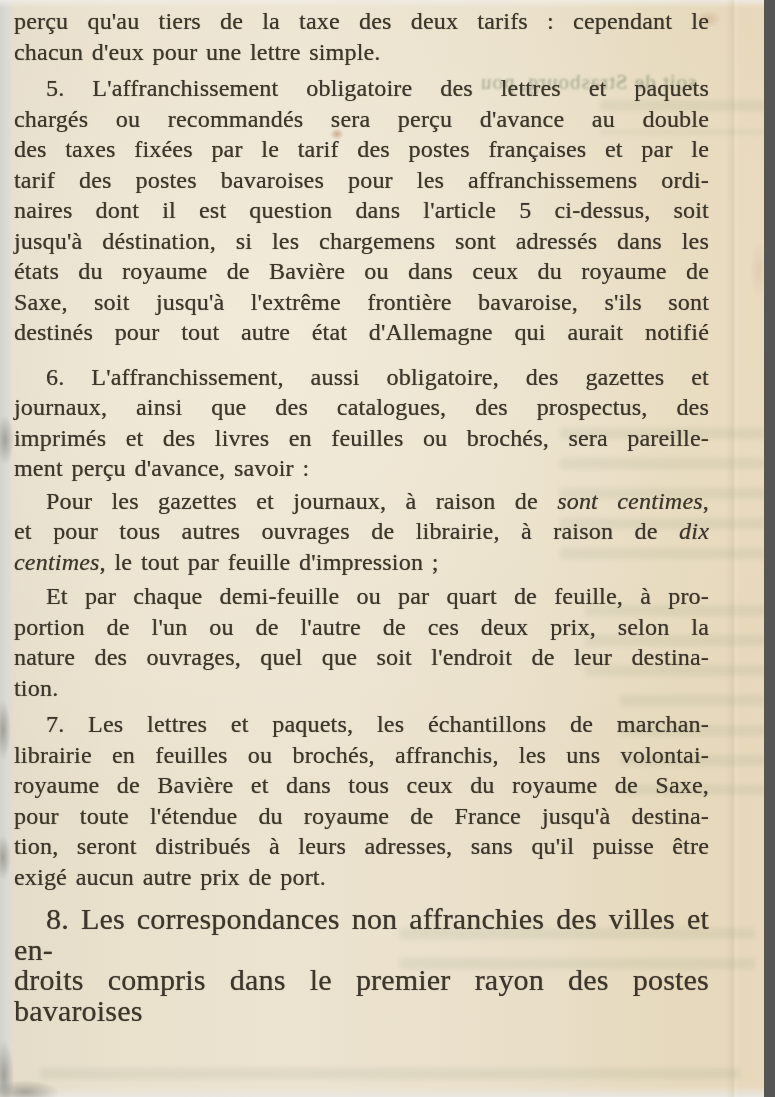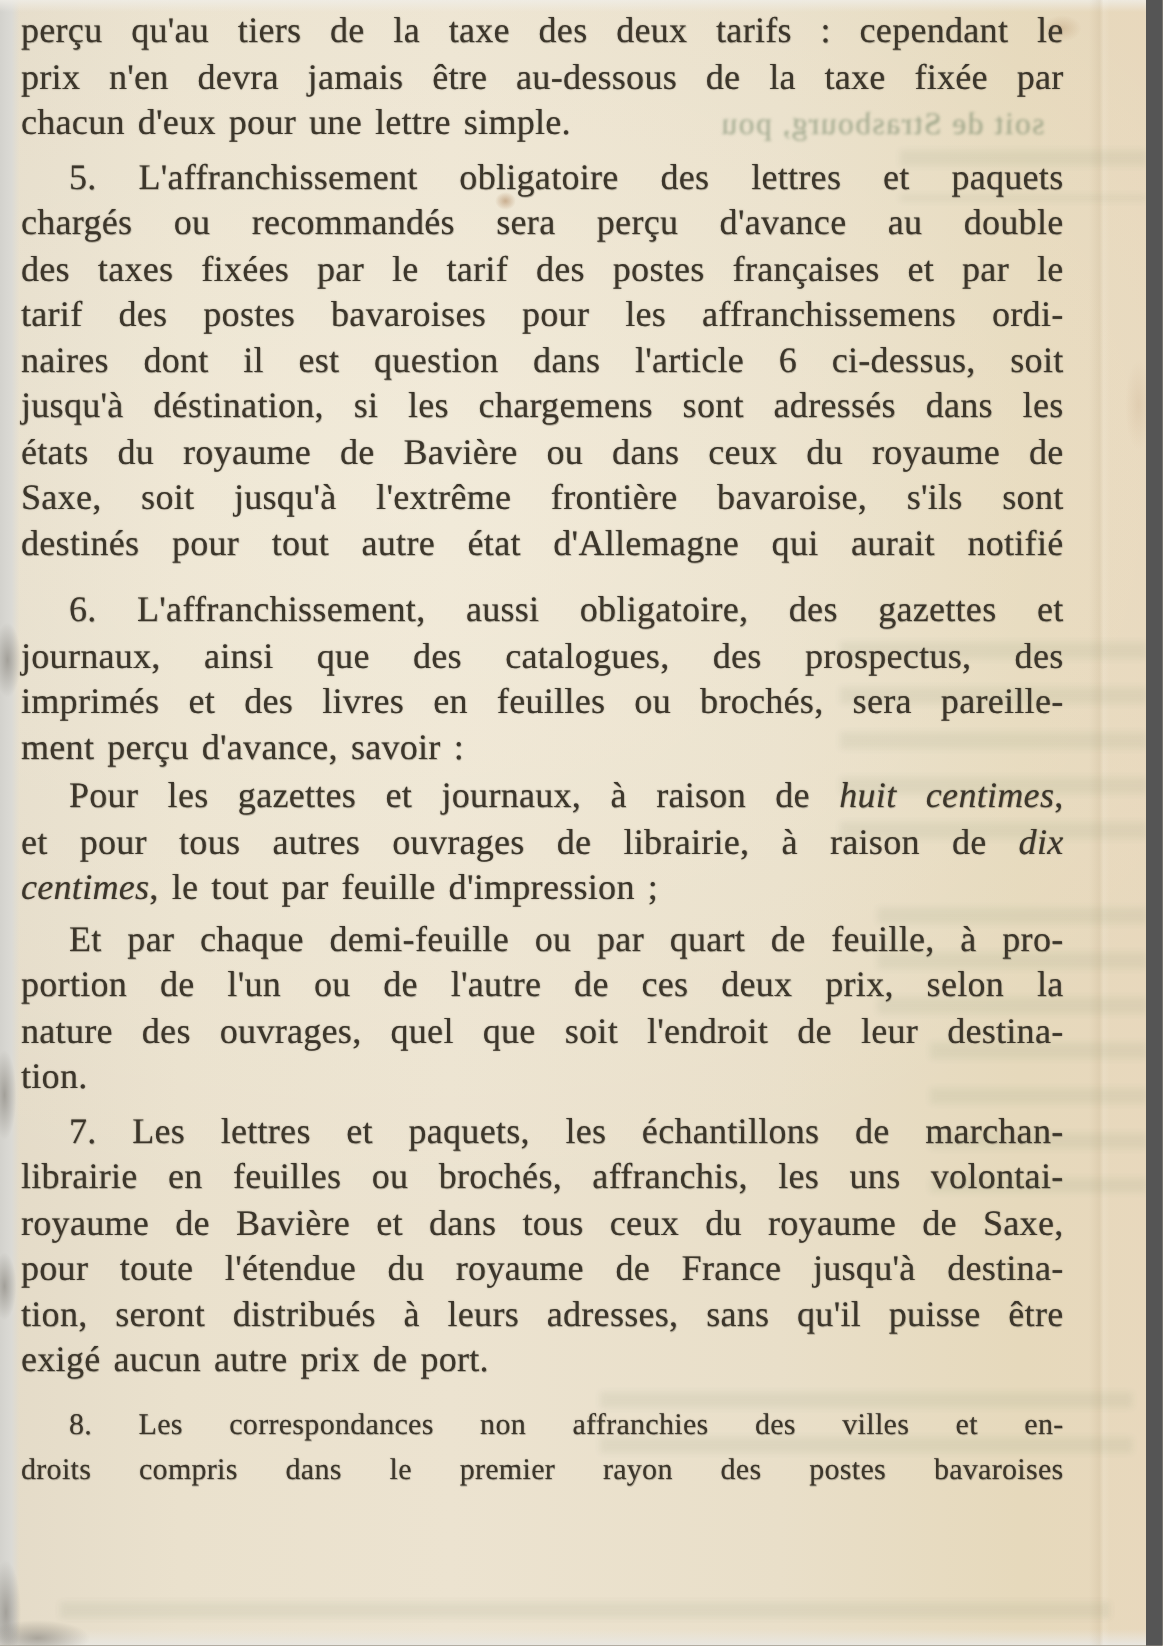--- a/index.html
+++ b/index.html
@@ -40,21 +40,21 @@
   
   #text-block{
     position:absolute;left:14px;top:6px;width:695px;
     color:#3c362b;font-size:24px;line-height:30.5px;
     text-shadow:0 0 1px rgba(60,54,43,.55), 0.4px 0.4px 0 rgba(60,54,43,.25);
     letter-spacing:.2px;word-spacing:2.5px;
   }
   .line{white-space:normal;}
   .line.just{text-align:justify;text-align-last:justify;}
   .line.indent{text-indent:32px;}
-  .line.big{font-size:20px;}
+  .line.big{font-size:30px;}
   .it{font-style:italic;}
 </style>
 </head>
 <body>
 
 <div id="page">
 
   <div class="edge-left"></div>
   <div class="edge-top"></div>
   <div class="edge-bottom"></div>
@@ -72,36 +72,35 @@
   <div class="ghost-frag" style="left:480px;top:70px">soit de Strasbourg, pou</div>
   <div class="ghost-patch" style="left:600px;top:100px;width:165px;height:34px"></div>
   <div class="ghost-patch" style="left:560px;top:428px;width:205px;height:145px"></div>
   <div class="ghost-patch" style="left:585px;top:605px;width:180px;height:85px"></div>
   <div class="ghost-patch" style="left:620px;top:695px;width:145px;height:100px"></div>
   <div class="ghost-patch" style="left:400px;top:928px;width:355px;height:42px"></div>
   <div class="ghost-patch" style="left:40px;top:1068px;width:700px;height:22px"></div>
 
   <div id="text-block">
       <div class="line just"><span>perçu qu'au tiers de la taxe des deux tarifs : cependant le</span></div>
-      <div class="line just"><span>prix n'en devra jamais être au-dessous de la taxe fixée par</span></div>
       <div class="line"><span>chacun d'eux pour une lettre simple.</span></div>
       <div class="line just indent" style="margin-top: 6px;"><span>5. L'affranchissement obligatoire des lettres et paquets</span></div>
       <div class="line just"><span>chargés ou recommandés sera perçu d'avance au double</span></div>
       <div class="line just"><span>des taxes fixées par le tarif des postes françaises et par le</span></div>
       <div class="line just"><span>tarif des postes bavaroises pour les affranchissemens ordi-</span></div>
-      <div class="line just"><span>naires dont il est question dans l'article 6 ci-dessus, soit</span></div>
+      <div class="line just"><span>naires dont il est question dans l'article 5 ci-dessus, soit</span></div>
       <div class="line just"><span>jusqu'à déstination, si les chargemens sont adressés dans les</span></div>
       <div class="line just"><span>états du royaume de Bavière ou dans ceux du royaume de</span></div>
       <div class="line just"><span>Saxe, soit jusqu'à l'extrême frontière bavaroise, s'ils sont</span></div>
       <div class="line just"><span>destinés pour tout autre état d'Allemagne qui aurait notifié</span></div>
       <div class="line just indent" style="margin-top: 14px;"><span>6. L'affranchissement, aussi obligatoire, des gazettes et</span></div>
       <div class="line just"><span>journaux, ainsi que des catalogues, des prospectus, des</span></div>
       <div class="line just"><span>imprimés et des livres en feuilles ou brochés, sera pareille-</span></div>
       <div class="line"><span>ment perçu d'avance, savoir :</span></div>
-      <div class="line just indent" style="margin-top: 2px;"><span>Pour les gazettes et journaux, à raison de </span><span class="it">huit centimes</span><span>,</span></div>
+      <div class="line just indent" style="margin-top: 2px;"><span>Pour les gazettes et journaux, à raison de </span><span class="it">sont centimes</span><span>,</span></div>
       <div class="line just"><span>et pour tous autres ouvrages de librairie, à raison de </span><span class="it">dix</span></div>
       <div class="line"><span class="it">centimes</span><span>, le tout par feuille d'impression ;</span></div>
       <div class="line just indent" style="margin-top: 4px;"><span>Et par chaque demi-feuille ou par quart de feuille, à pro-</span></div>
       <div class="line just"><span>portion de l'un ou de l'autre de ces deux prix, selon la</span></div>
       <div class="line just"><span>nature des ouvrages, quel que soit l'endroit de leur destina-</span></div>
       <div class="line"><span>tion.</span></div>
       <div class="line just indent" style="margin-top: 6px;"><span>7. Les lettres et paquets, les échantillons de marchan-</span></div>
       <div class="line just"><span>librairie en feuilles ou brochés, affranchis, les uns volontai-</span></div>
       <div class="line just"><span>royaume de Bavière et dans tous ceux du royaume de Saxe,</span></div>
       <div class="line just"><span>pour toute l'étendue du royaume de France jusqu'à destina-</span></div>

